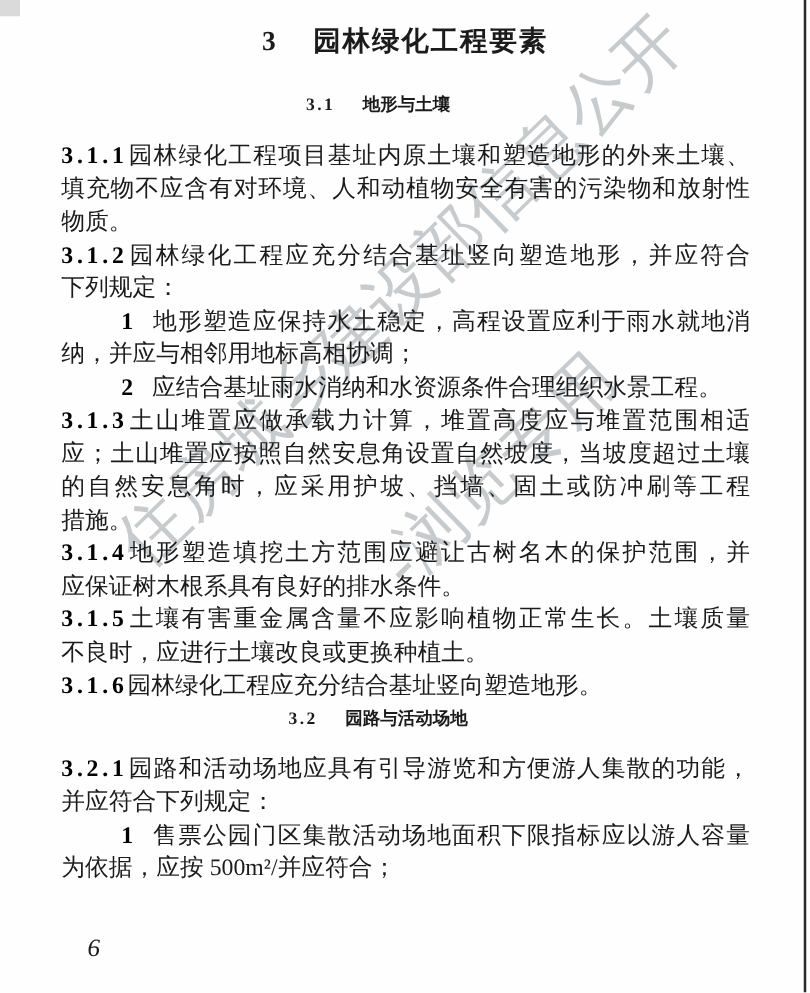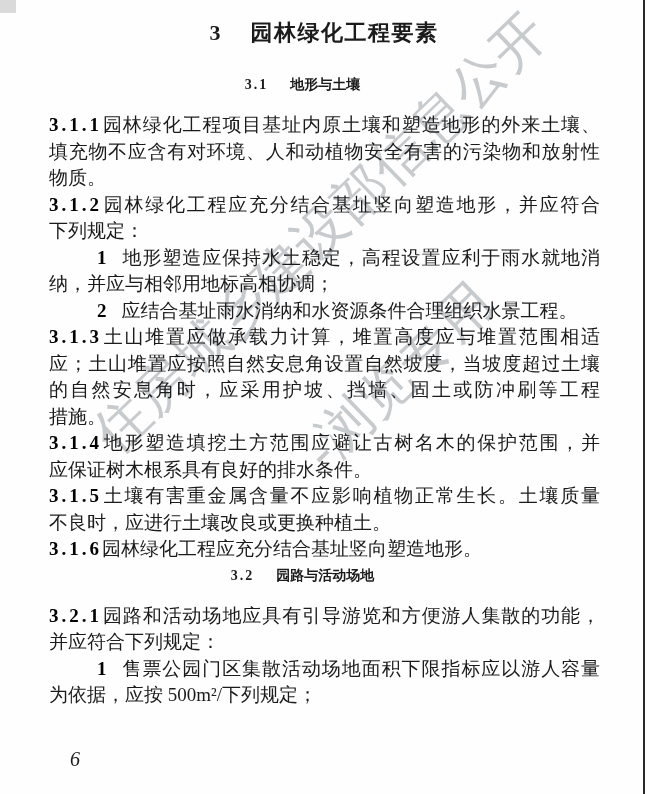--- a/index.html
+++ b/index.html
@@ -74,20 +74,20 @@
       <div class="bline"><span>措施。</span></div>
       <div class="bline just"><span class="clabel">3.1.4</span><span>地形塑造填挖土方范围应避让古树名木的保护范围，并</span></div>
       <div class="bline"><span>应保证树木根系具有良好的排水条件。</span></div>
       <div class="bline just"><span class="clabel">3.1.5</span><span>土壤有害重金属含量不应影响植物正常生长。土壤质量</span></div>
       <div class="bline"><span>不良时，应进行土壤改良或更换种植土。</span></div>
       <div class="bline"><span class="clabel">3.1.6</span><span>园林绿化工程应充分结合基址竖向塑造地形。</span></div>
       <div class="heading"><span class="hnum">3.2</span><span>园路与活动场地</span></div>
       <div class="bline just"><span class="clabel">3.2.1</span><span>园路和活动场地应具有引导游览和方便游人集散的功能，</span></div>
       <div class="bline"><span>并应符合下列规定：</span></div>
       <div class="bline just indent"><span class="inum">1</span><span>售票公园门区集散活动场地面积下限指标应以游人容量</span></div>
-      <div class="bline"><span>为依据，应按 500m²/下列规定；</span></div>
+      <div class="bline"><span>为依据，应按 500m²/并应符合；</span></div>
     </div>
 
   <div class="page-num">6</div>
 
   <div class="edge-line"></div>
 
 </div>
 
 </body></html>

